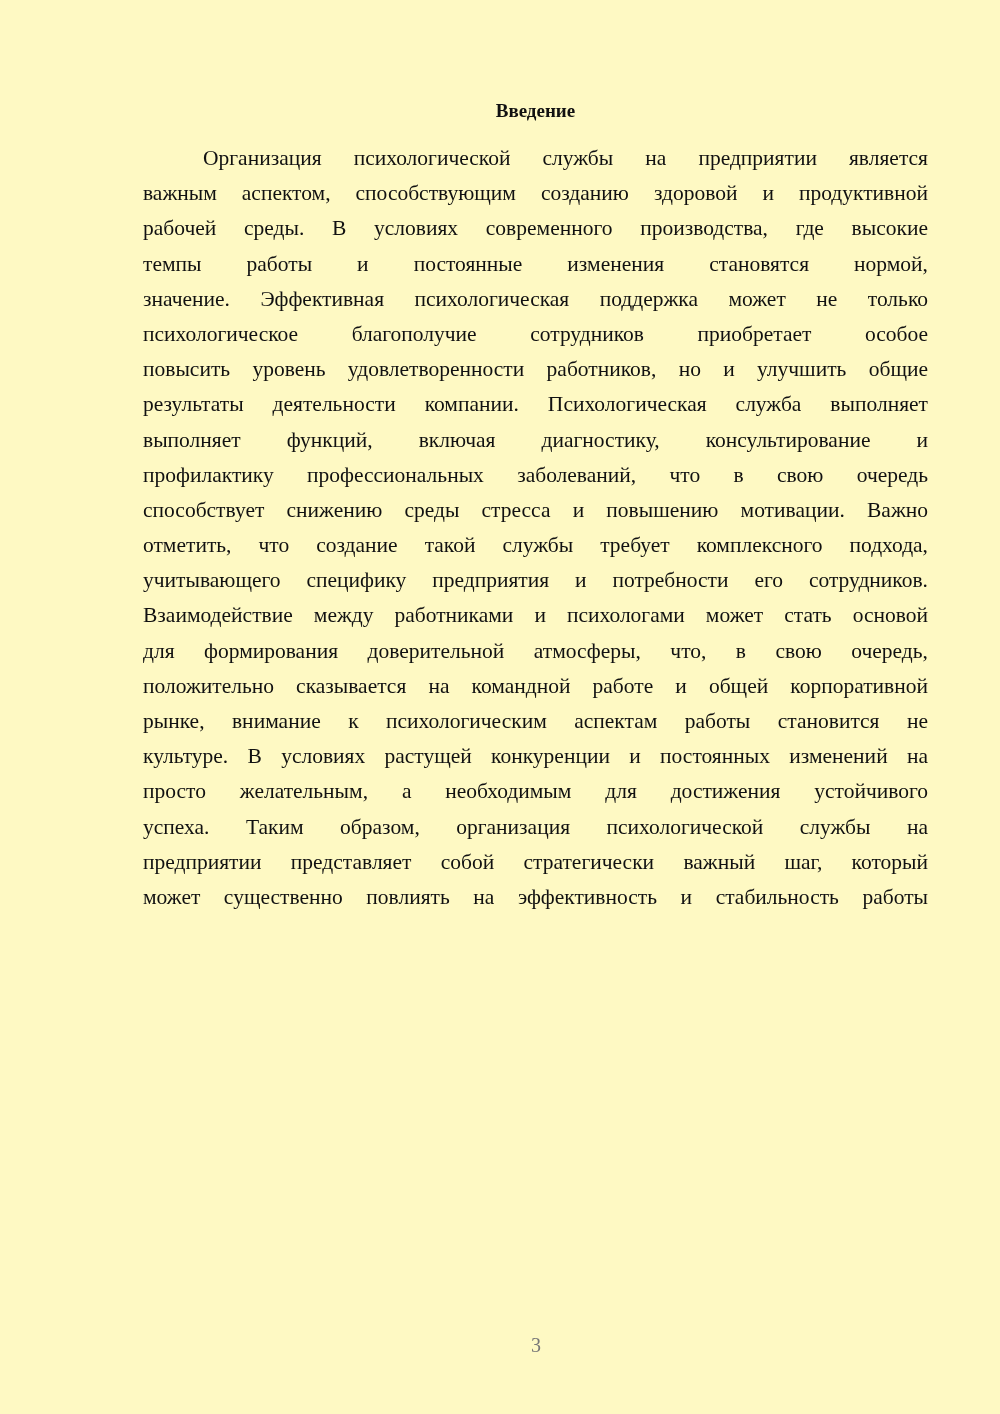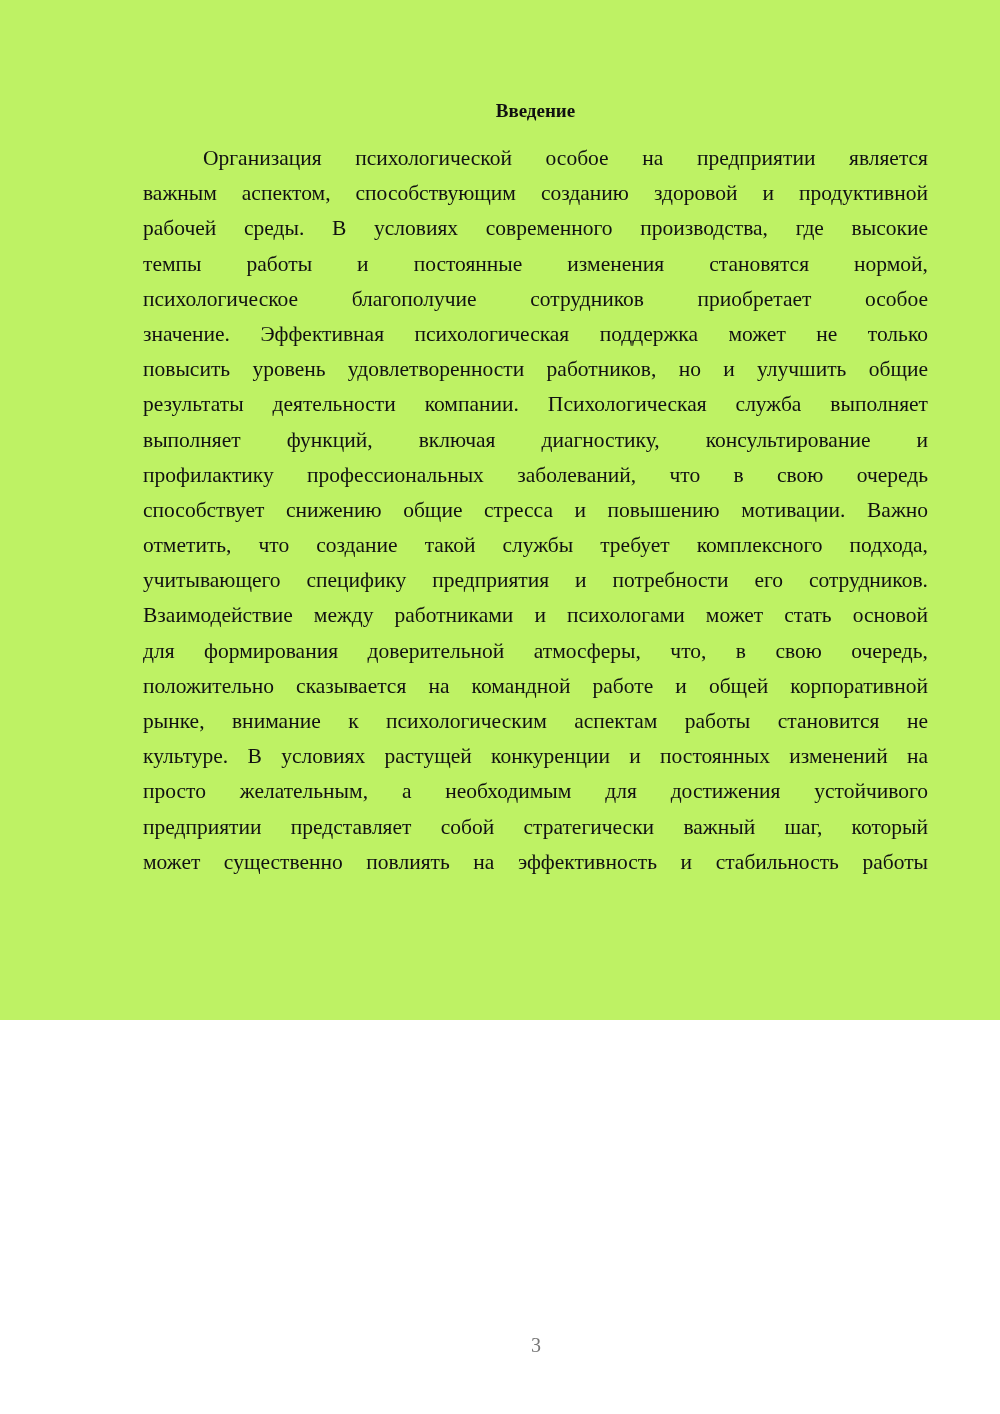--- a/index.html
+++ b/index.html
@@ -1,17 +1,17 @@
 <!DOCTYPE html>
 <html><head>
 <meta charset="utf-8">
 <style>
   html, body { margin: 0; padding: 0; background: #ffffff; }
   body { width: 1000px; height: 1414px; position: relative; overflow: hidden; }
-  .page { position: absolute; left: 0; top: 0; width: 1000px; height: 1020px; background: #bef264; }
+  .page { position: absolute; left: 0; top: 0; width: 1000px; height: 1414px; background: #fef9c3; }
   .title {
     position: absolute; top: 96px; left: 143px; width: 785px;
     text-align: center; font-family: "Liberation Serif", serif;
     font-weight: bold; font-size: 19px; color: #111; line-height: 30px;
   }
   .body-text {
     position: absolute; top: 141px; left: 143px; width: 785px;
     font-family: "Liberation Serif", serif; font-size: 21.5px;
     line-height: 35.2px; color: #111; text-align: justify; margin: 0;
   }
@@ -23,37 +23,38 @@
     font-family: "Liberation Serif", serif; font-size: 20px; color: #777;
   }
 </style>
 </head>
 <body>
 
 <div class="page">
   <div class="title">Введение</div>
 
   <div class="body-text">
-    <span class="line first">Организация психологической особое на предприятии является</span>
+    <span class="line first">Организация психологической службы на предприятии является</span>
     <span class="line">важным аспектом, способствующим созданию здоровой и продуктивной</span>
     <span class="line">рабочей среды. В условиях современного производства, где высокие</span>
     <span class="line">темпы работы и постоянные изменения становятся нормой,</span>
+    <span class="line">значение. Эффективная психологическая поддержка может не только</span>
     <span class="line">психологическое благополучие сотрудников приобретает особое</span>
-    <span class="line">значение. Эффективная психологическая поддержка может не только</span>
     <span class="line">повысить уровень удовлетворенности работников, но и улучшить общие</span>
     <span class="line">результаты деятельности компании. Психологическая служба выполняет</span>
     <span class="line">выполняет функций, включая диагностику, консультирование и</span>
     <span class="line">профилактику профессиональных заболеваний, что в свою очередь</span>
-    <span class="line">способствует снижению общие стресса и повышению мотивации. Важно</span>
+    <span class="line">способствует снижению среды стресса и повышению мотивации. Важно</span>
     <span class="line">отметить, что создание такой службы требует комплексного подхода,</span>
     <span class="line">учитывающего специфику предприятия и потребности его сотрудников.</span>
     <span class="line">Взаимодействие между работниками и психологами может стать основой</span>
     <span class="line">для формирования доверительной атмосферы, что, в свою очередь,</span>
     <span class="line">положительно сказывается на командной работе и общей корпоративной</span>
     <span class="line">рынке, внимание к психологическим аспектам работы становится не</span>
     <span class="line">культуре. В условиях растущей конкуренции и постоянных изменений на</span>
     <span class="line">просто желательным, а необходимым для достижения устойчивого</span>
+    <span class="line">успеха. Таким образом, организация психологической службы на</span>
     <span class="line">предприятии представляет собой стратегически важный шаг, который</span>
     <span class="line">может существенно повлиять на эффективность и стабильность работы</span>
   </div>
 
   <div class="page-number">3</div>
 </div>
 
 </body></html>

